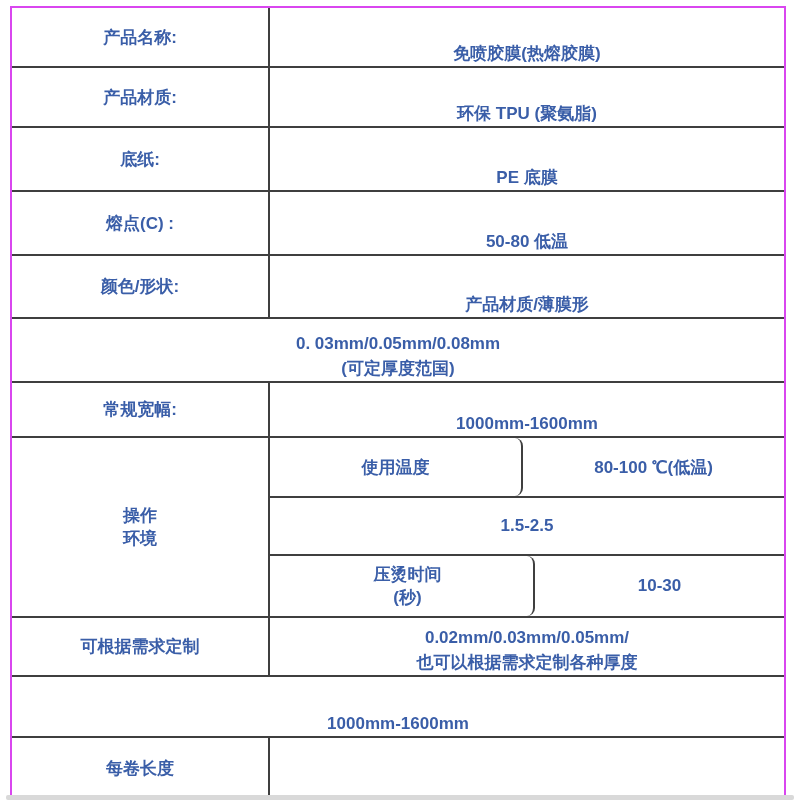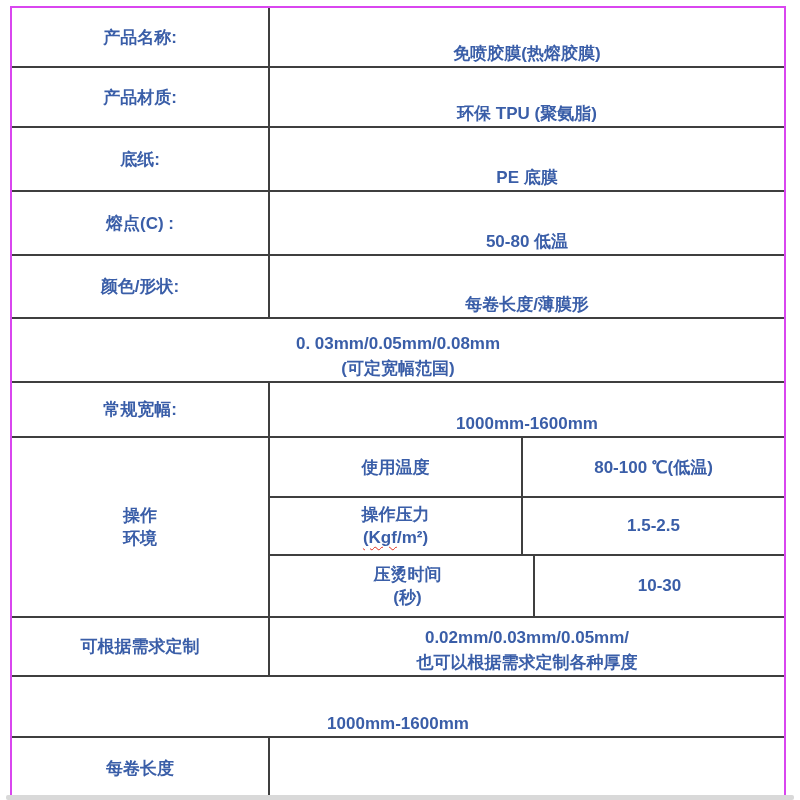--- a/index.html
+++ b/index.html
@@ -34,21 +34,21 @@
     text-align:center;line-height:25px;
   }
   .op-right{flex:1;display:flex;flex-direction:column;}
   .sub{display:flex;border-bottom:2px solid #3f3f3f;}
   .sub:last-child{border-bottom:none;padding-left:12px;}
   .sn{
     width:251px;flex:0 0 251px;
     border-right:2px solid #3f3f3f;
     display:flex;flex-direction:column;
     align-items:center;justify-content:center;
-    text-align:center;line-height:23px;
+    text-align:center;line-height:23px;border-radius:8px;
   }
   .sv{
     flex:1;display:flex;align-items:center;justify-content:center;
     text-align:center;
     border-radius:8px;
   }
   .squiggle{
     text-decoration-line:underline;
     text-decoration-style:wavy;
     text-decoration-color:#e0301e;
@@ -91,28 +91,28 @@
     <div class="row" style="height:62px">
       <div class="lc">熔点(C) :</div>
       <div class="vc">
           <div>50-80 低温</div>
         </div>
     </div>
 
     <div class="row" style="height:61px">
       <div class="lc">颜色/形状:</div>
       <div class="vc">
-          <div>每卷长度/薄膜形</div>
+          <div>产品材质/薄膜形</div>
         </div>
     </div>
 
     <div class="row" style="height:62px">
       <div class="vc">
         <div>0. 03mm/0.05mm/0.08mm</div>
-        <div>(可定宽幅范国)</div>
+        <div>(可定厚度范国)</div>
       </div>
     </div>
 
     <div class="row" style="height:53px">
       <div class="lc">常规宽幅:</div>
       <div class="vc">
           <div>1000mm-1600mm</div>
         </div>
     </div>
 
@@ -122,24 +122,20 @@
         <div>环境</div>
       </div>
       <div class="op-right">
 
         <div class="sub" style="height:58px">
           <div class="sn">使用温度</div>
           <div class="sv">80-100 ℃(低温)</div>
         </div>
 
         <div class="sub" style="height:56px">
-          <div class="sn">
-            <div>操作压力</div>
-            <div><span class="squiggle">(Kgf</span><span>/m²)</span></div>
-          </div>
           <div class="sv">1.5-2.5</div>
         </div>
 
         <div class="sub" style="height:60px">
           <div class="sn">
             <div>压烫时间</div>
             <div>(秒)</div>
           </div>
           <div class="sv">10-30</div>
         </div>

